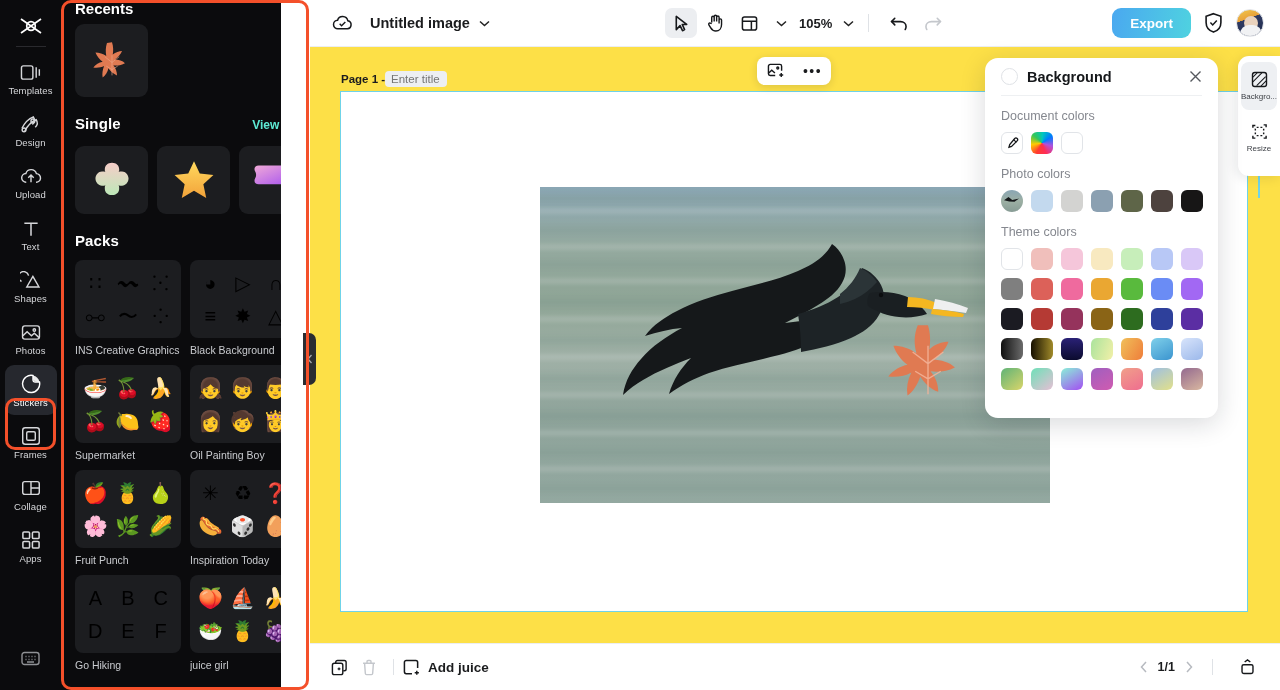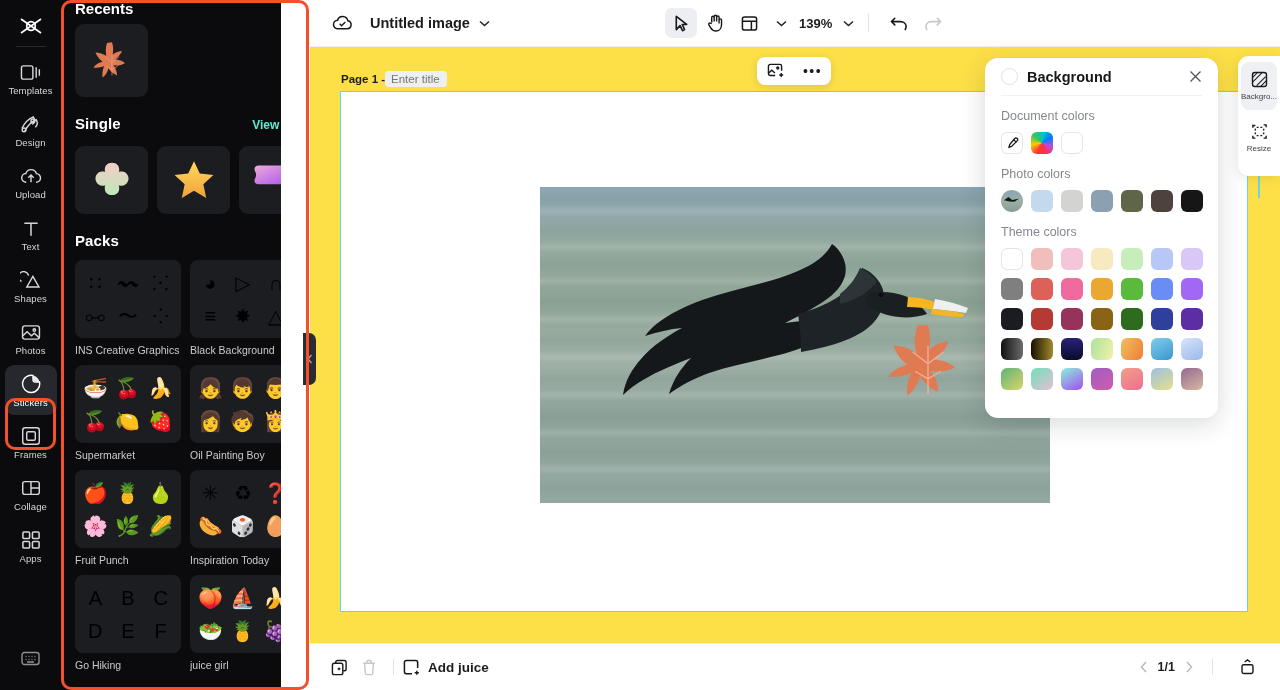--- a/index.html
+++ b/index.html
@@ -521,41 +521,51 @@
         <svg width="17" height="17" viewBox="0 0 18 18" fill="none" stroke="#16181b" stroke-width="1.6">
           <rect x="1.5" y="2" width="15" height="14" rx="2.2"></rect>
             <path d="M1.5 6.6h15M11 6.6V16"></path>
         </svg>
       </div>
       <div class="caret">
         <svg width="11" height="7" viewBox="0 0 11 7" fill="none" stroke="#222" stroke-width="1.5">
             <path d="M1 1.5l4.5 4 4.5-4"></path>
           </svg>
       </div>
-      <div class="zoom-val">139%</div>
+      <div class="zoom-val">105%</div>
       <div class="caret">
         <svg width="11" height="7" viewBox="0 0 11 7" fill="none" stroke="#222" stroke-width="1.5">
             <path d="M1 1.5l4.5 4 4.5-4"></path>
           </svg>
       </div>
       <div class="tb-div"></div>
       <div class="tb-btn">
         <svg width="18" height="16" viewBox="0 0 19 17" fill="none" stroke="#16181b" stroke-width="1.7" stroke-linecap="round">
           <path d="M5 3.5L1.6 7 5 10.5"></path>
             <path d="M1.8 7h9.4c3.3 0 5.8 2.2 5.8 5.2 0 1.3-.3 2.3-.9 3.2"></path>
         </svg>
       </div>
       <div class="tb-btn">
         <svg width="18" height="16" viewBox="0 0 19 17" fill="none" stroke="#c4c7cc" stroke-width="1.7" stroke-linecap="round">
           <path d="M14 3.5L17.4 7 14 10.5"></path>
             <path d="M17.2 7H7.8C4.5 7 2 9.2 2 12.2c0 1.3.3 2.3.9 3.2"></path>
         </svg>
       </div>
     </div>
 
+    <div class="tb-right">
+      <button class="export-btn">Export</button>
+      <div>
+        <svg width="21" height="22" viewBox="0 0 21 22" fill="none" stroke="#16181b" stroke-width="1.6">
+          <path d="M10.5 1.7l7.4 2.6v6.2c0 4.6-3.1 8.2-7.4 9.6-4.3-1.4-7.4-5-7.4-9.6V4.3z"></path>
+          <path d="M7.4 10.6l2.3 2.4 4.1-4.4" stroke-width="1.5"></path>
+        </svg>
+      </div>
+      <div class="avatar"></div>
+    </div>
   </div>
 
   <div class="canvas-area">
     <div class="page-label">Page 1 -</div>
     <input class="page-title-input" placeholder="Enter title" style="">
 
     <div class="float-toolbar">
       <div class="ft-btn">
         <svg width="17" height="16" viewBox="0 0 18 17" fill="none" stroke="#16181b" stroke-width="1.5">
           <path d="M15.5 8.2V3.4a1.9 1.9 0 00-1.9-1.9H3.4A1.9 1.9 0 001.5 3.4v8a1.9 1.9 0 001.9 1.9h5.3"></path>

